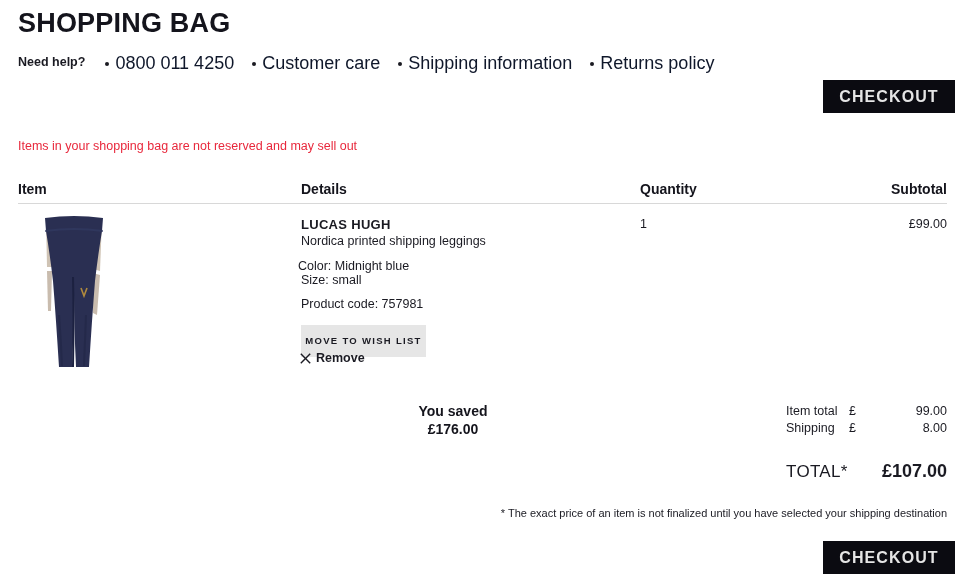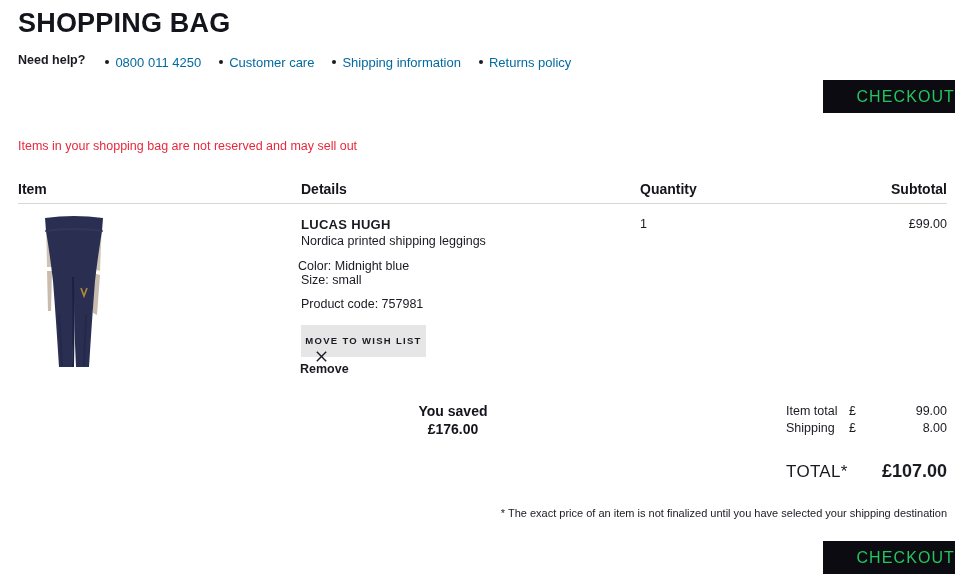--- a/index.html
+++ b/index.html
@@ -42,40 +42,40 @@
     margin-right: 18px;
   }
   .bullet {
     width: 4px; height: 4px;
     border-radius: 50%;
     background: #1a1a22;
     margin-right: 6px;
     flex: 0 0 auto;
   }
   .help-link {
-    color: #0369a1;
+    color: #0f172a;
     text-decoration: none;
-    font-size: 13px;
+    font-size: 18px;
   }
 
   
   .checkout-btn {
     width: 132px;
     height: 33px;
     background: #0b0b11;
-    color: #22c55e;
+    color: #e5e5e5;
     border: none;
     font-family: "Liberation Sans", sans-serif;
     font-size: 16px;
-    font-weight: normal;
+    font-weight: bold;
     letter-spacing: 1.1px;
     cursor: pointer;
     padding: 0;
     line-height: 33px;
-    text-align: right;
+    text-align: center;
   }
   #checkout-top { left: 823px; top: 80px; }
   #checkout-bottom { left: 823px; top: 541px; }
 
   
   #stock-warning {
     left: 18px; top: 139px;
     font-size: 12.5px;
     color: #e8283c;
   }
@@ -139,21 +139,20 @@
     color: #1a1a22;
     cursor: pointer;
     padding: 0;
     line-height: 20px;
   }
   #remove-row {
     left: 300px; top: 351px;
     display: flex;
     align-items: center;
     cursor: pointer;
-    flex-direction: column;
   }
   #remove-row .x-icon {
     width: 11px; height: 11px;
     margin-right: 5px;
     display: block;
   }
   #remove-row .remove-label {
     font-size: 12.5px;
     font-weight: bold;
     color: #1a1a22;

